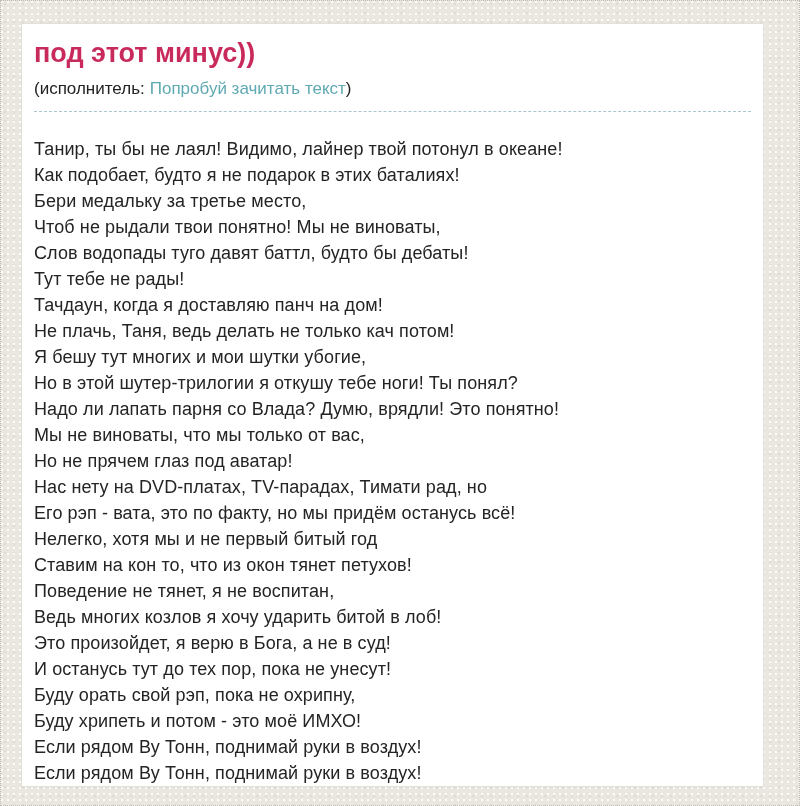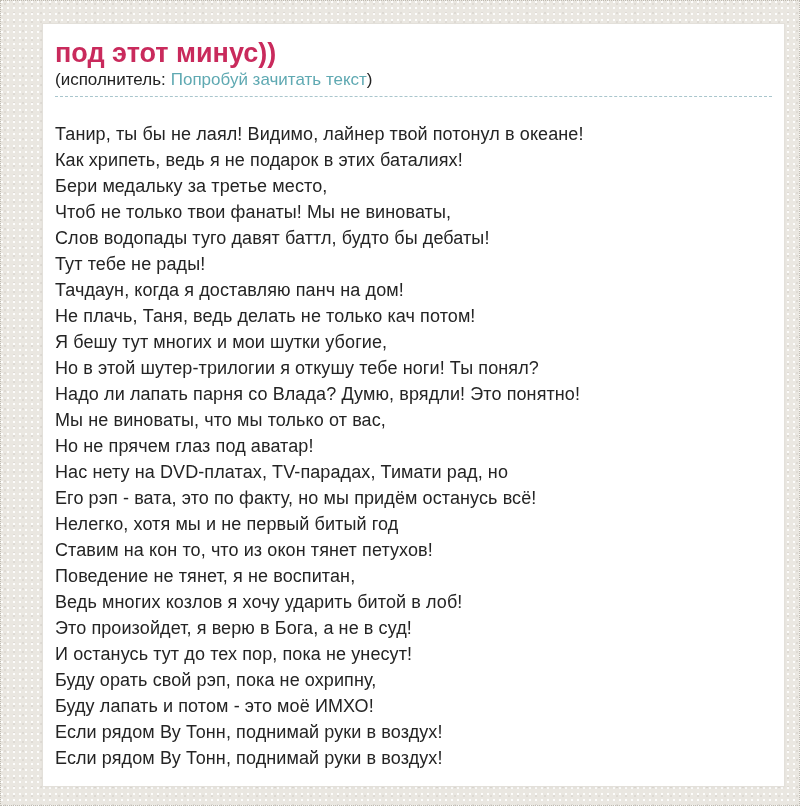--- a/index.html
+++ b/index.html
@@ -20,42 +20,42 @@
     background-color: #eae7e1;
     background-image:
       radial-gradient(circle at 1px 1px, rgba(255,255,255,0.9) 1px, transparent 1.3px),
       radial-gradient(circle at 4px 3px, rgba(120,112,100,0.10) 1px, transparent 1.3px);
     background-size: 6px 6px, 9px 9px;
     position: relative;
   }
   .card {
     box-sizing: border-box;
     position: absolute;
-    left: 41px;
+    left: 20px;
     top: 22px;
     width: 743px;
     height: 764px;
     background: #ffffff;
     border: 1px solid #e3e0da;
     box-shadow: 0 1px 2px rgba(0,0,0,0.04);
     padding: 14px 12px 20px 12px;
   }
   h1.title {
     margin: 0;
     font-size: 27px;
     line-height: 31px;
     font-weight: bold;
     color: #c92a5c;
   }
   .artist {
-    margin-top: 0;
+    margin-top: 9px;
     font-size: 17px;
     line-height: 22px;
     color: #222222;
-    padding-bottom: 5px;
+    padding-bottom: 11px;
     border-bottom: 1px dashed #a9c6cd;
   }
   .artist a {
     color: #5fa9b2;
     text-decoration: none;
     margin-left: 5px;
     cursor: pointer;
   }
   .lyrics {
     margin-top: 24px;
@@ -77,25 +77,25 @@
     <h1 class="title">под этот минус))</h1>
 
     <div class="artist">
       <span>(исполнитель:</span><a href="#">Попробуй зачитать текст</a><span>)</span>
     </div>
 
     <div class="lyrics">
 
         <div class="lyric-line">Танир, ты бы не лаял! Видимо, лайнер твой потонул в океане!</div>
 
-        <div class="lyric-line">Как хрипеть, ведь я не подарок в этих баталиях!</div>
+        <div class="lyric-line">Как подобает, будто я не подарок в этих баталиях!</div>
 
         <div class="lyric-line">Бери медальку за третье место,</div>
 
-        <div class="lyric-line">Чтоб не только твои фанаты! Мы не виноваты,</div>
+        <div class="lyric-line">Чтоб не рыдали твои понятно! Мы не виноваты,</div>
 
         <div class="lyric-line">Слов водопады туго давят баттл, будто бы дебаты!</div>
 
         <div class="lyric-line">Тут тебе не рады!</div>
 
         <div class="lyric-line">Тачдаун, когда я доставляю панч на дом!</div>
 
         <div class="lyric-line">Не плачь, Таня, ведь делать не только кач потом!</div>
 
         <div class="lyric-line">Я бешу тут многих и мои шутки убогие,</div>
@@ -119,21 +119,21 @@
         <div class="lyric-line">Поведение не тянет, я не воспитан,</div>
 
         <div class="lyric-line">Ведь многих козлов я хочу ударить битой в лоб!</div>
 
         <div class="lyric-line">Это произойдет, я верю в Бога, а не в суд!</div>
 
         <div class="lyric-line">И останусь тут до тех пор, пока не унесут!</div>
 
         <div class="lyric-line">Буду орать свой рэп, пока не охрипну,</div>
 
-        <div class="lyric-line">Буду лапать и потом - это моё ИМХО!</div>
+        <div class="lyric-line">Буду хрипеть и потом - это моё ИМХО!</div>
 
         <div class="lyric-line">Если рядом Ву Тонн, поднимай руки в воздух!</div>
 
         <div class="lyric-line">Если рядом Ву Тонн, поднимай руки в воздух!</div>
       </div>
 
   </div>
 </div>
 
 </body></html>

